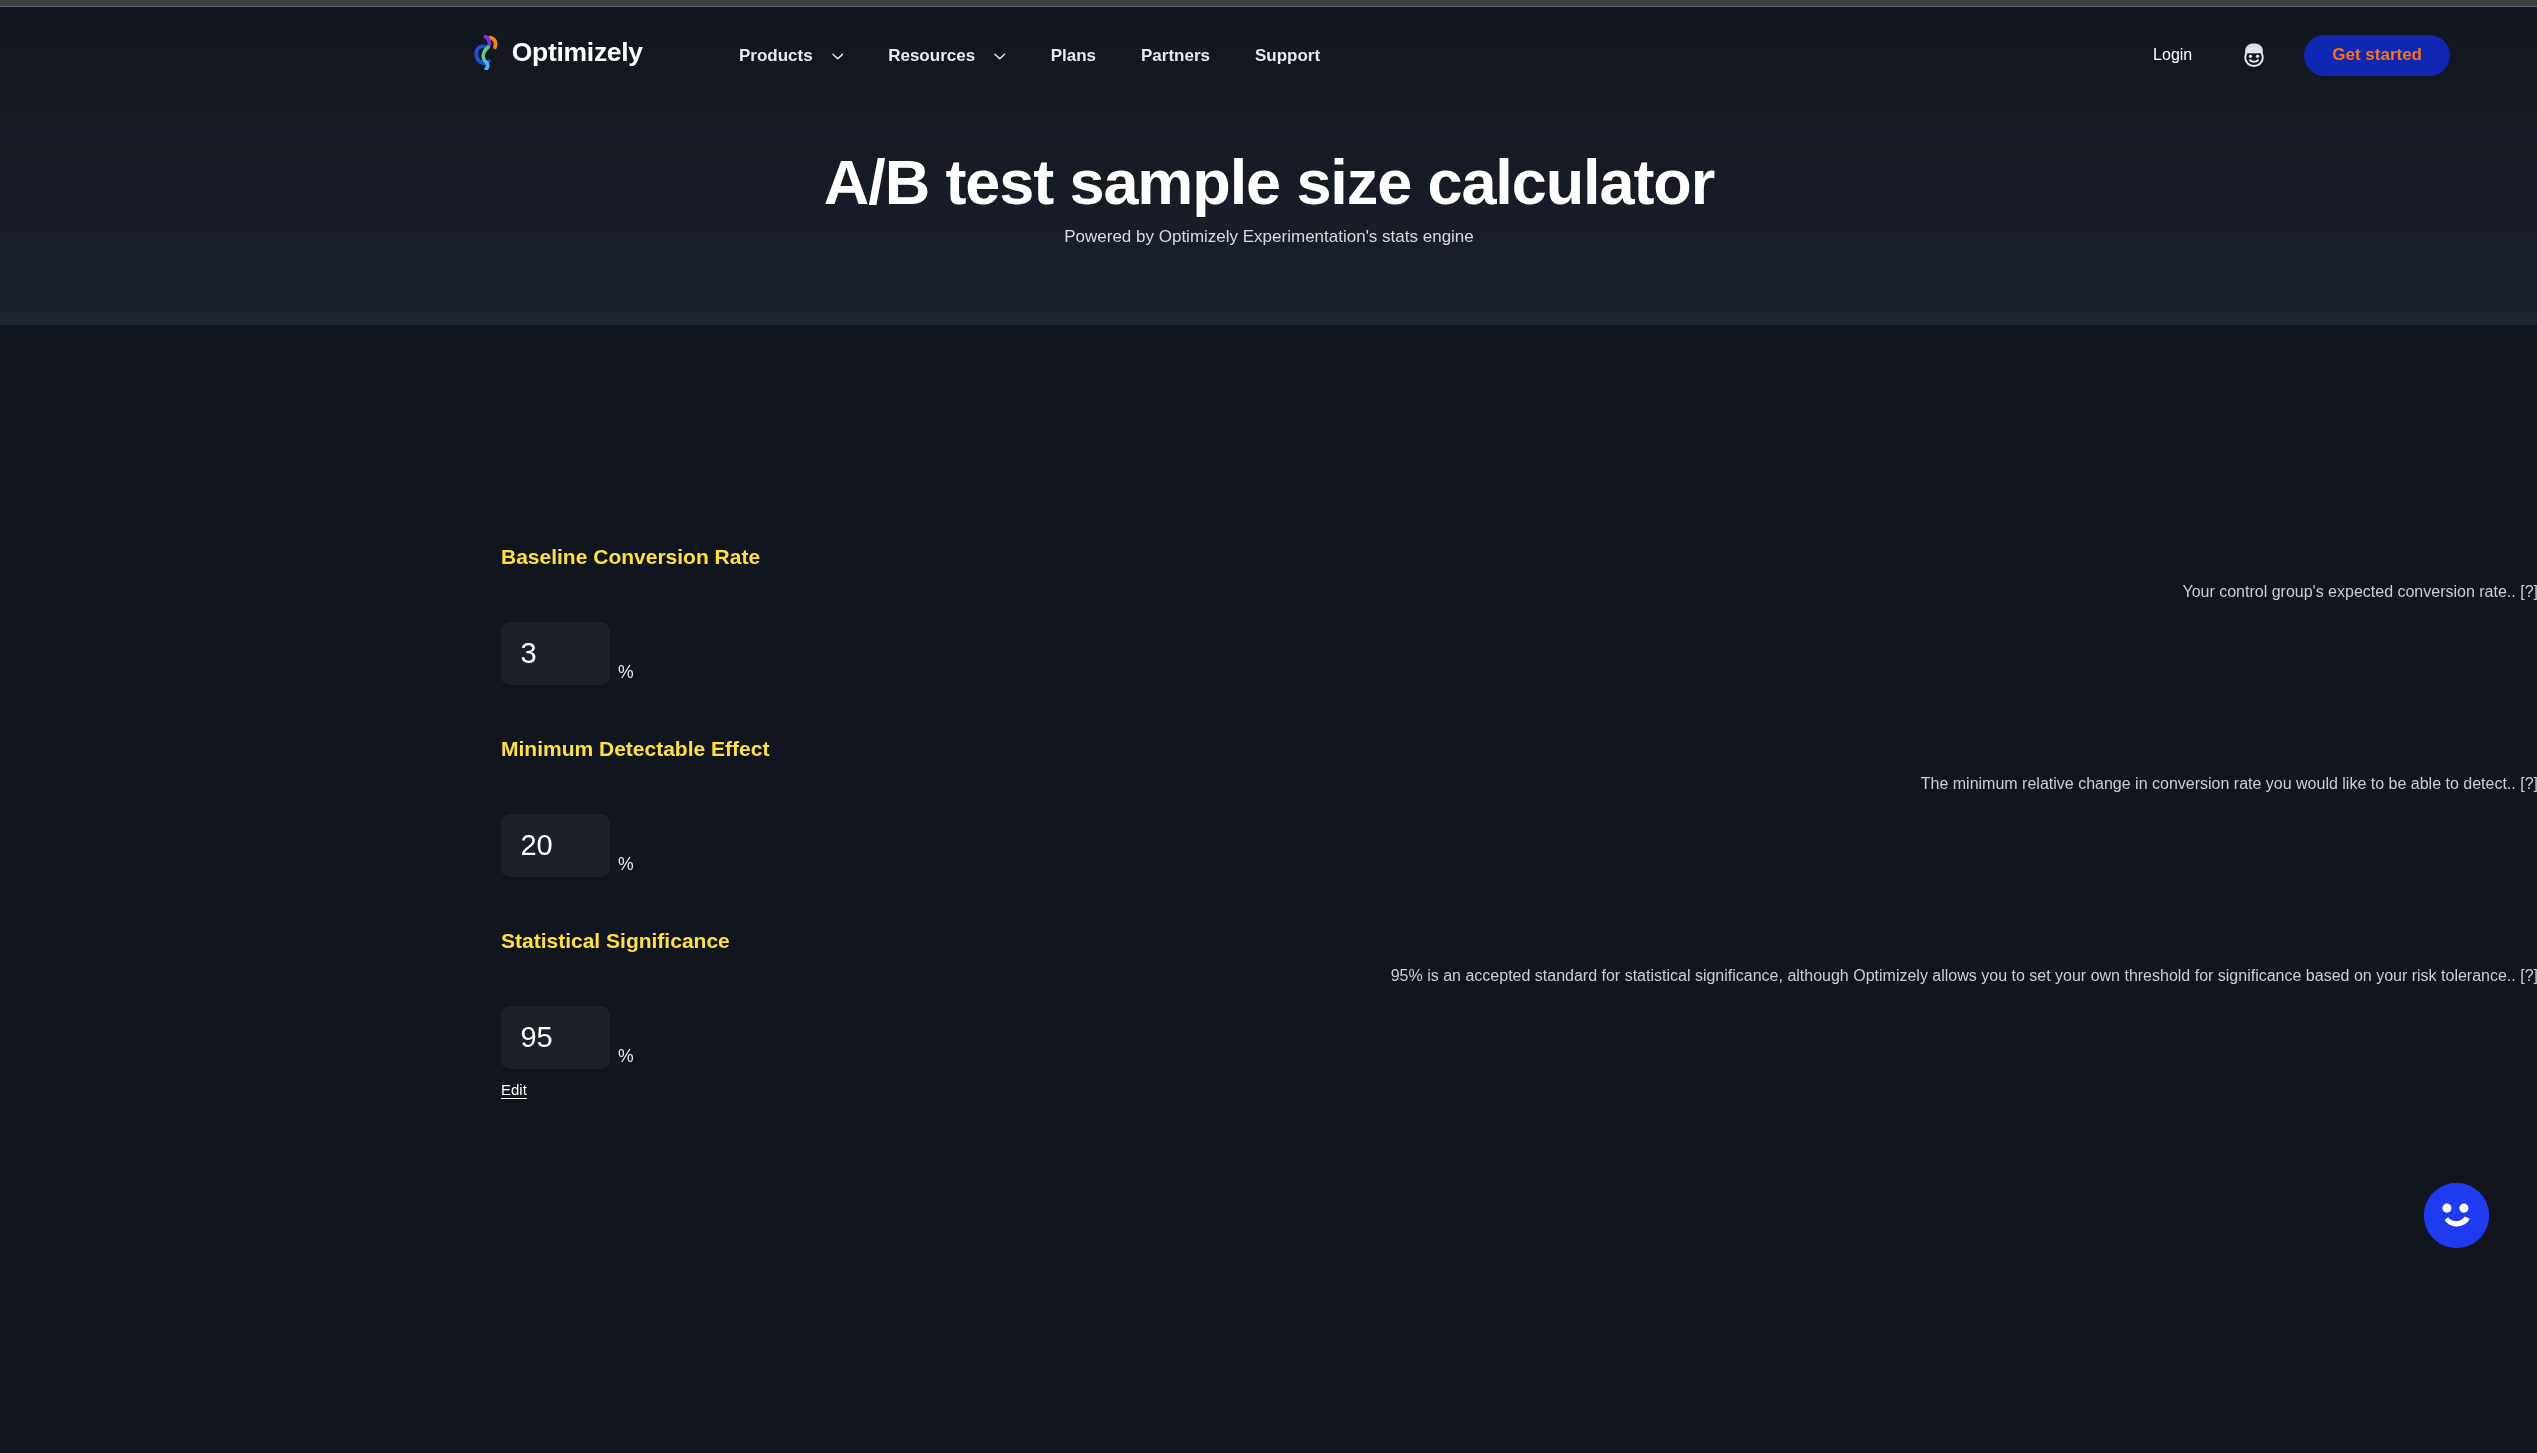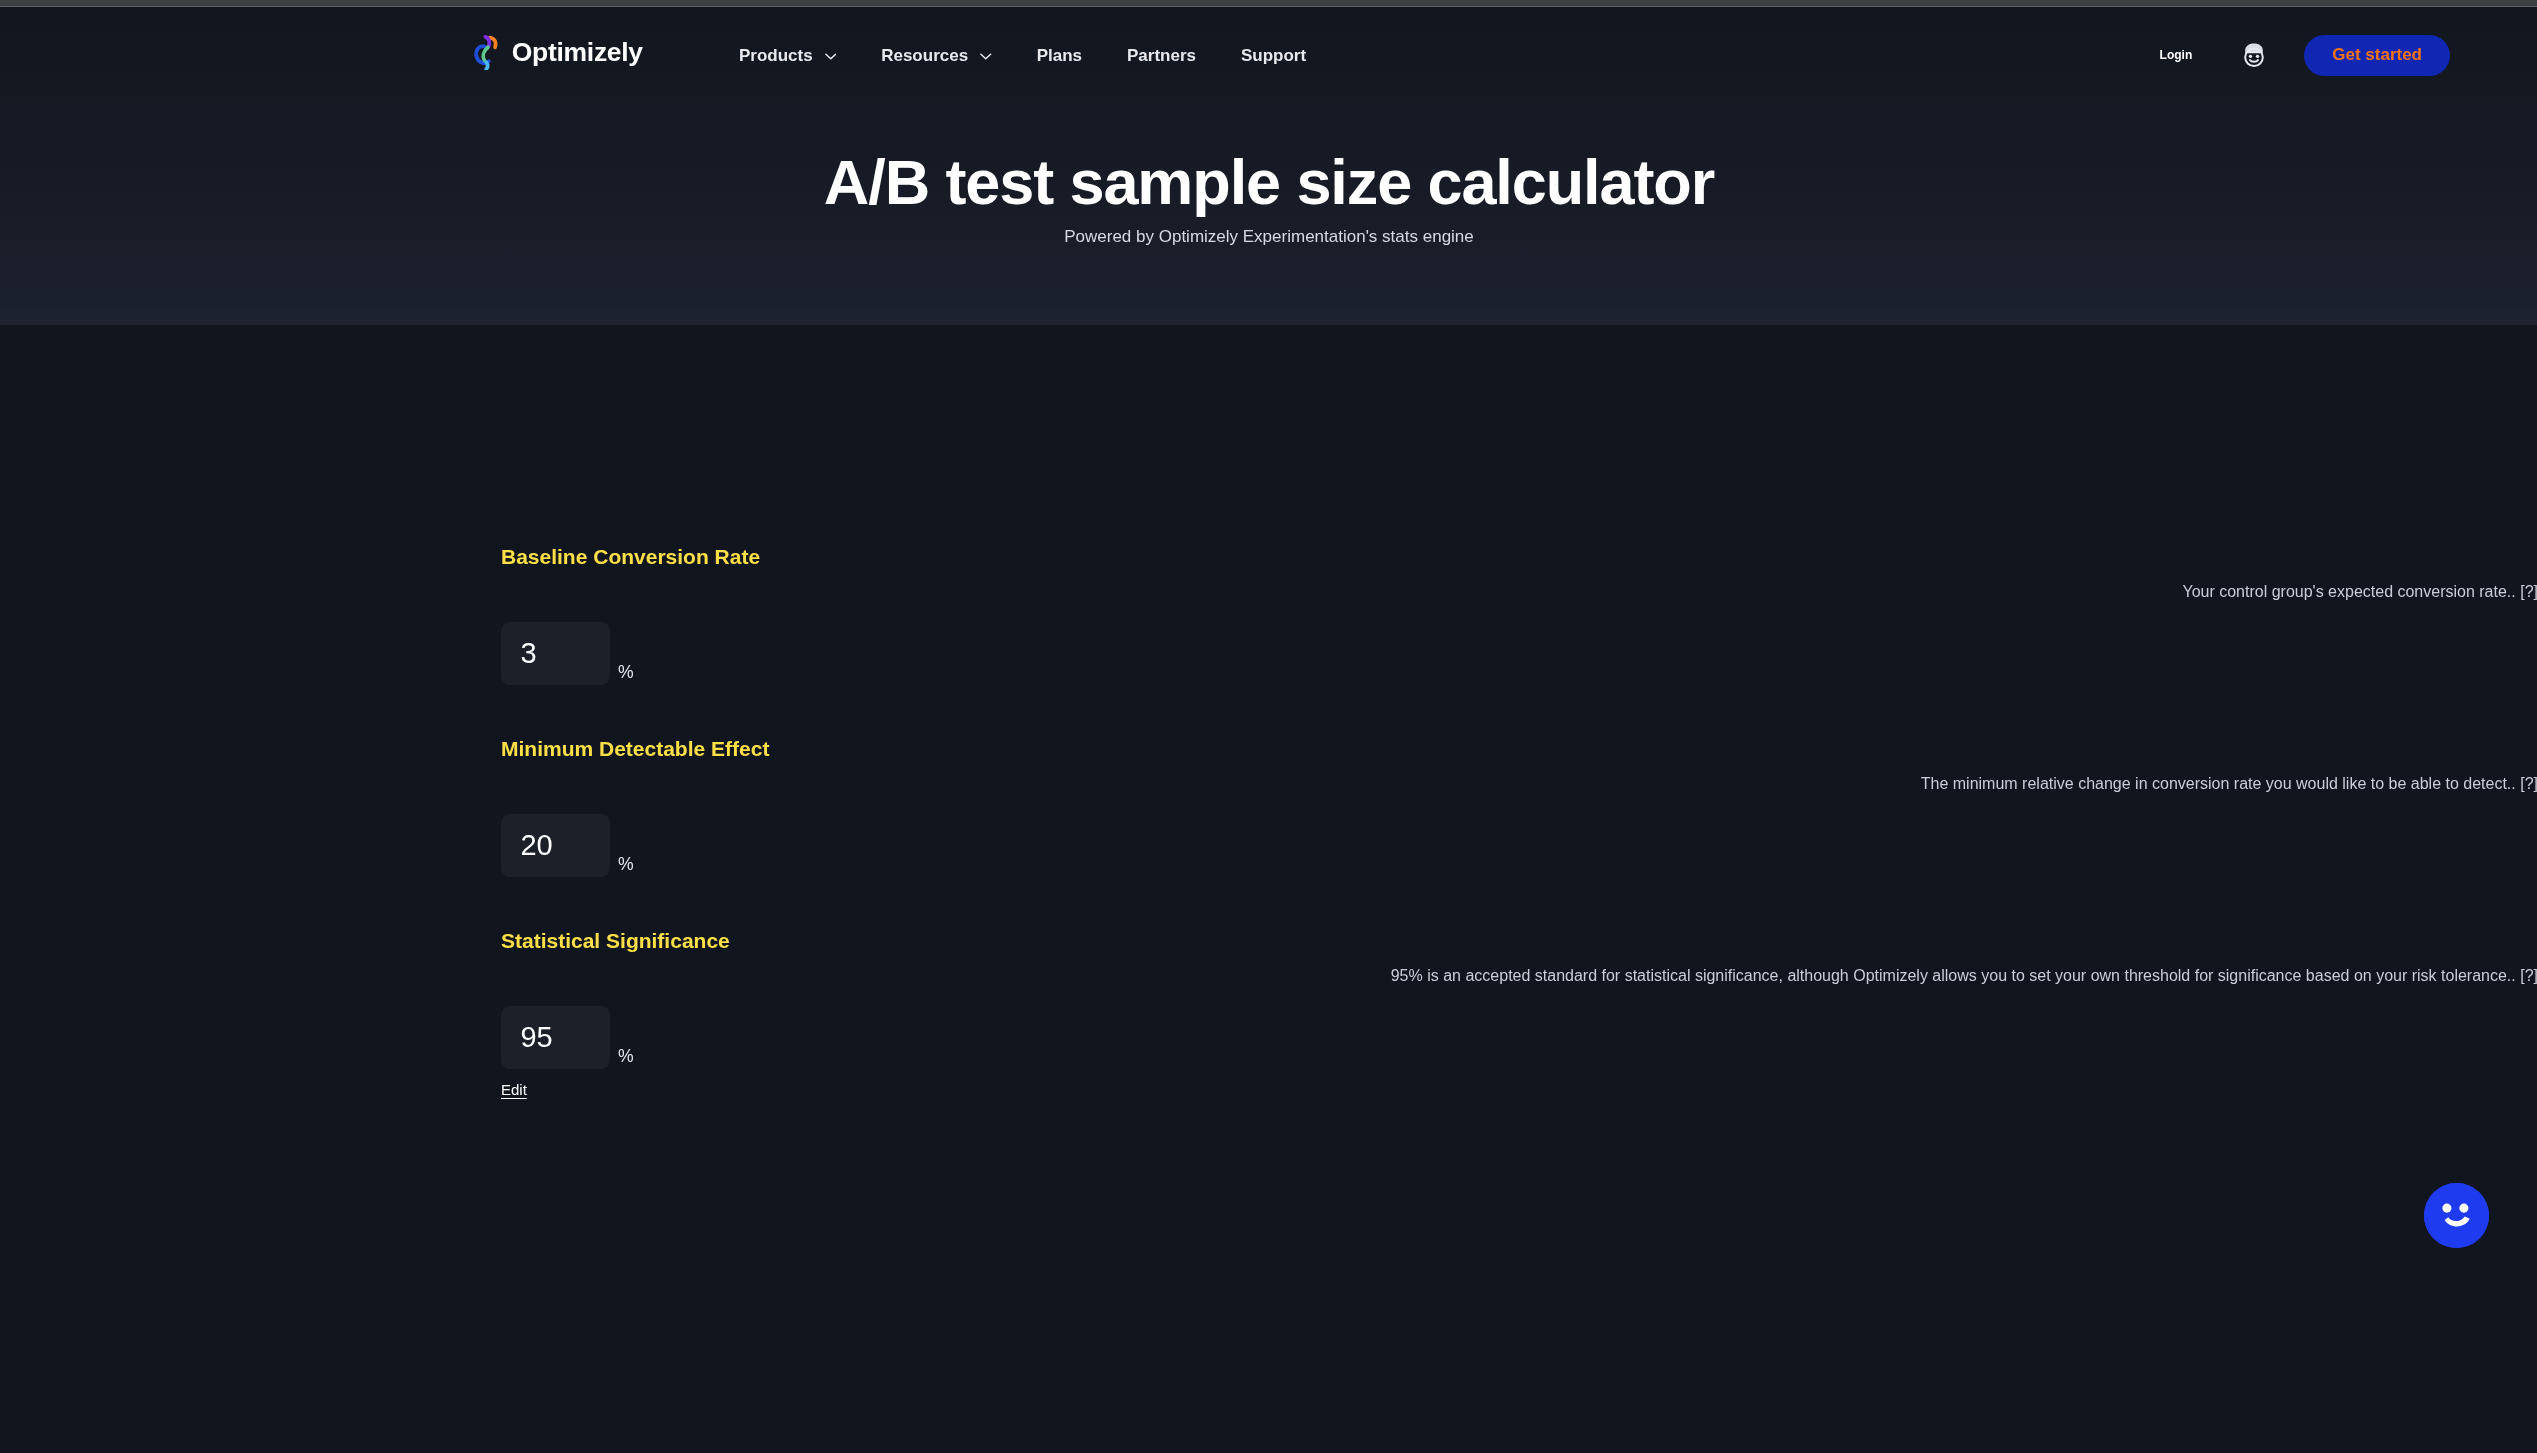--- a/index.html
+++ b/index.html
@@ -85,21 +85,21 @@
     left: 739px;
     top: 39px;
     display: flex;
     align-items: center;
     gap: 45px;
   }
 
   .nav-item {
     display: flex;
     align-items: center;
-    gap: 12px;
+    gap: 19px;
     font-size: 17px;
     font-weight: 700;
     color: #e9eaee;
     cursor: pointer;
     white-space: nowrap;
     line-height: 1;
   }
 
   .chev {
     width: 11.5px;
@@ -112,22 +112,22 @@
   .header-right {
     position: absolute;
     right: 88px;
     top: 26.5px;
     display: flex;
     align-items: center;
     gap: 0;
   }
 
   .login-link {
-    font-size: 12px;
-    font-weight: 700;
+    font-size: 16px;
+    font-weight: 400;
     color: #ffffff;
     cursor: pointer;
     margin-right: 47px;
     line-height: 1;
   }
 
   .opal-icon {
     width: 30px;
     height: 30px;
     margin-right: 35px;

